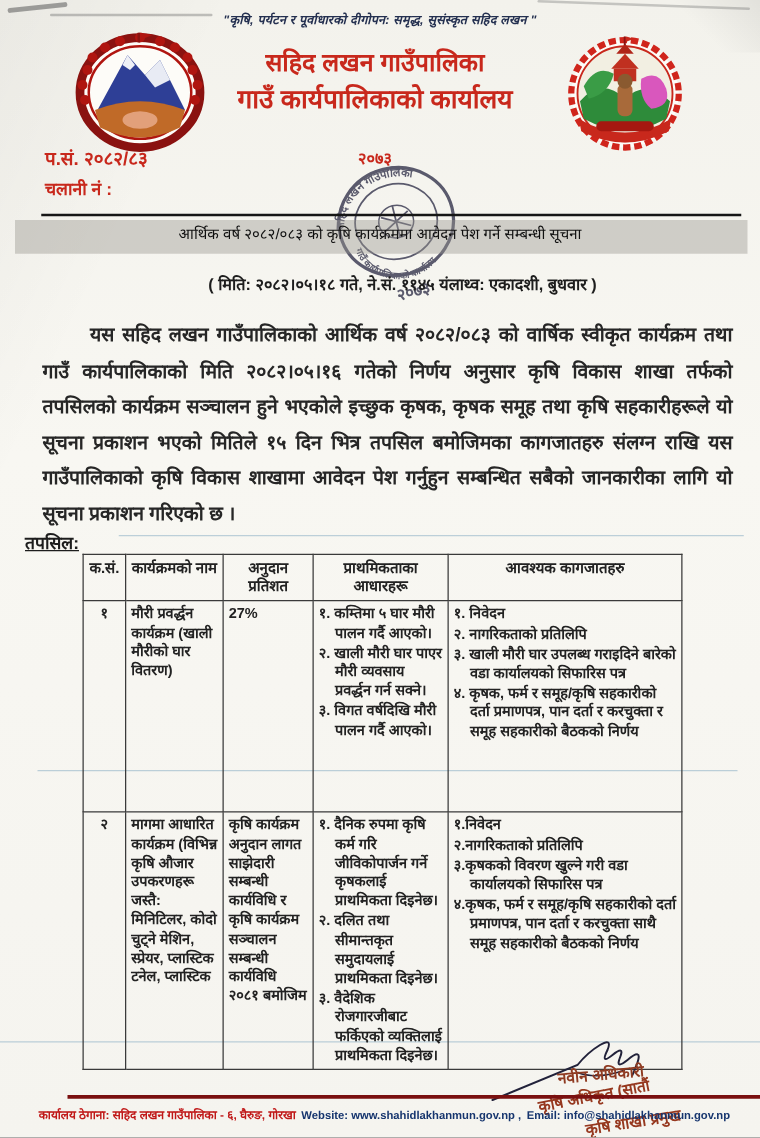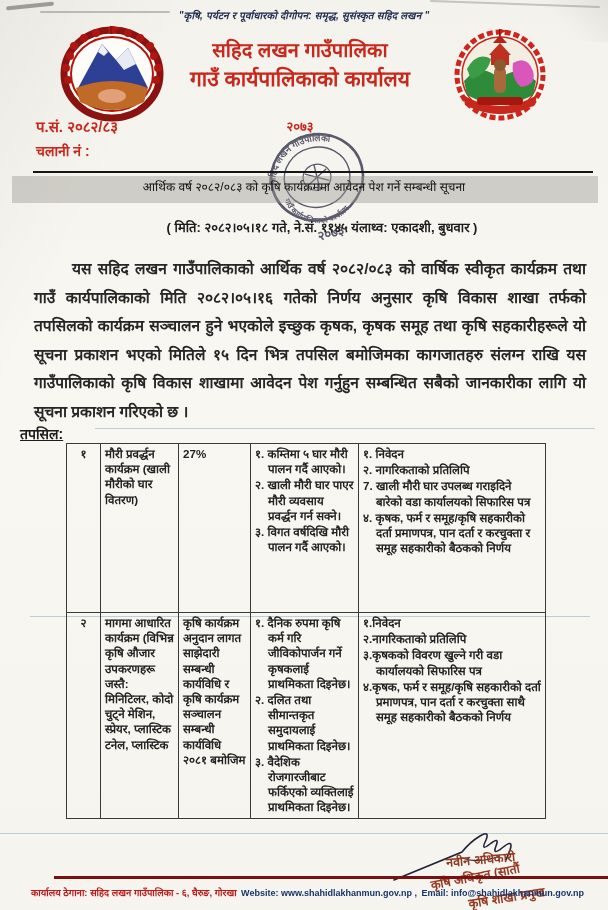--- a/index.html
+++ b/index.html
@@ -174,33 +174,40 @@
   <div class="abs tbl-wrap">
     <table class="tbl">
       <colgroup>
         <col style="width:34px">
           <col style="width:78px">
           <col style="width:72px">
         <col style="width:108px">
           <col style="width:187px">
       </colgroup>
       <tbody>
+          <tr>
+        <th>क.सं.</th>
+        <th>कार्यक्रमको नाम</th>
+        <th>अनुदान प्रतिशत</th>
+        <th>प्राथमिकताका आधारहरू</th>
+        <th>आवश्यक कागजातहरु</th>
+      </tr>
       <tr class="h-r1">
         <td class="c-sn">१</td>
         <td>मौरी प्रवर्द्धन कार्यक्रम (खाली मौरीको घार वितरण)</td>
         <td>27%</td>
         <td>
           <div class="li">१. कम्तिमा ५ घार मौरी पालन गर्दै आएको।</div>
           <div class="li">२. खाली मौरी घार पाएर मौरी व्यवसाय  प्रवर्द्धन गर्न सक्ने।</div>
           <div class="li">३. विगत वर्षदिखि मौरी पालन गर्दै आएको।</div>
         </td>
         <td>
           <div class="li">१. निवेदन</div>
           <div class="li">२. नागरिकताको प्रतिलिपि</div>
-          <div class="li">7. खाली मौरी घार उपलब्ध गराइदिने बारेको वडा कार्यालयको सिफारिस पत्र</div>
+          <div class="li">३. खाली मौरी घार उपलब्ध गराइदिने बारेको वडा कार्यालयको सिफारिस पत्र</div>
           <div class="li">४. कृषक, फर्म र समूह/कृषि सहकारीको दर्ता प्रमाणपत्र, पान दर्ता र करचुक्ता र समूह सहकारीको बैठकको निर्णय</div>
         </td>
       </tr>
       <tr class="h-r2">
         <td class="c-sn">२</td>
         <td>मागमा आधारित कार्यक्रम (विभिन्न कृषि औजार उपकरणहरू जस्तै: मिनिटिलर, कोदो चुट्ने मेशिन, स्प्रेयर, प्लास्टिक टनेल, प्लास्टिक</td>
         <td>कृषि कार्यक्रम अनुदान लागत साझेदारी सम्बन्धी कार्यविधि र कृषि कार्यक्रम सञ्चालन सम्बन्धी कार्यविधि २०८१ बमोजिम</td>
         <td>
           <div class="li">१. दैनिक रुपमा कृषि कर्म गरि जीविकोपार्जन गर्ने कृषकलाई प्राथमिकता दिइनेछ।</div>
           <div class="li">२. दलित तथा सीमान्तकृत समुदायलाई प्राथमिकता दिइनेछ।</div>

